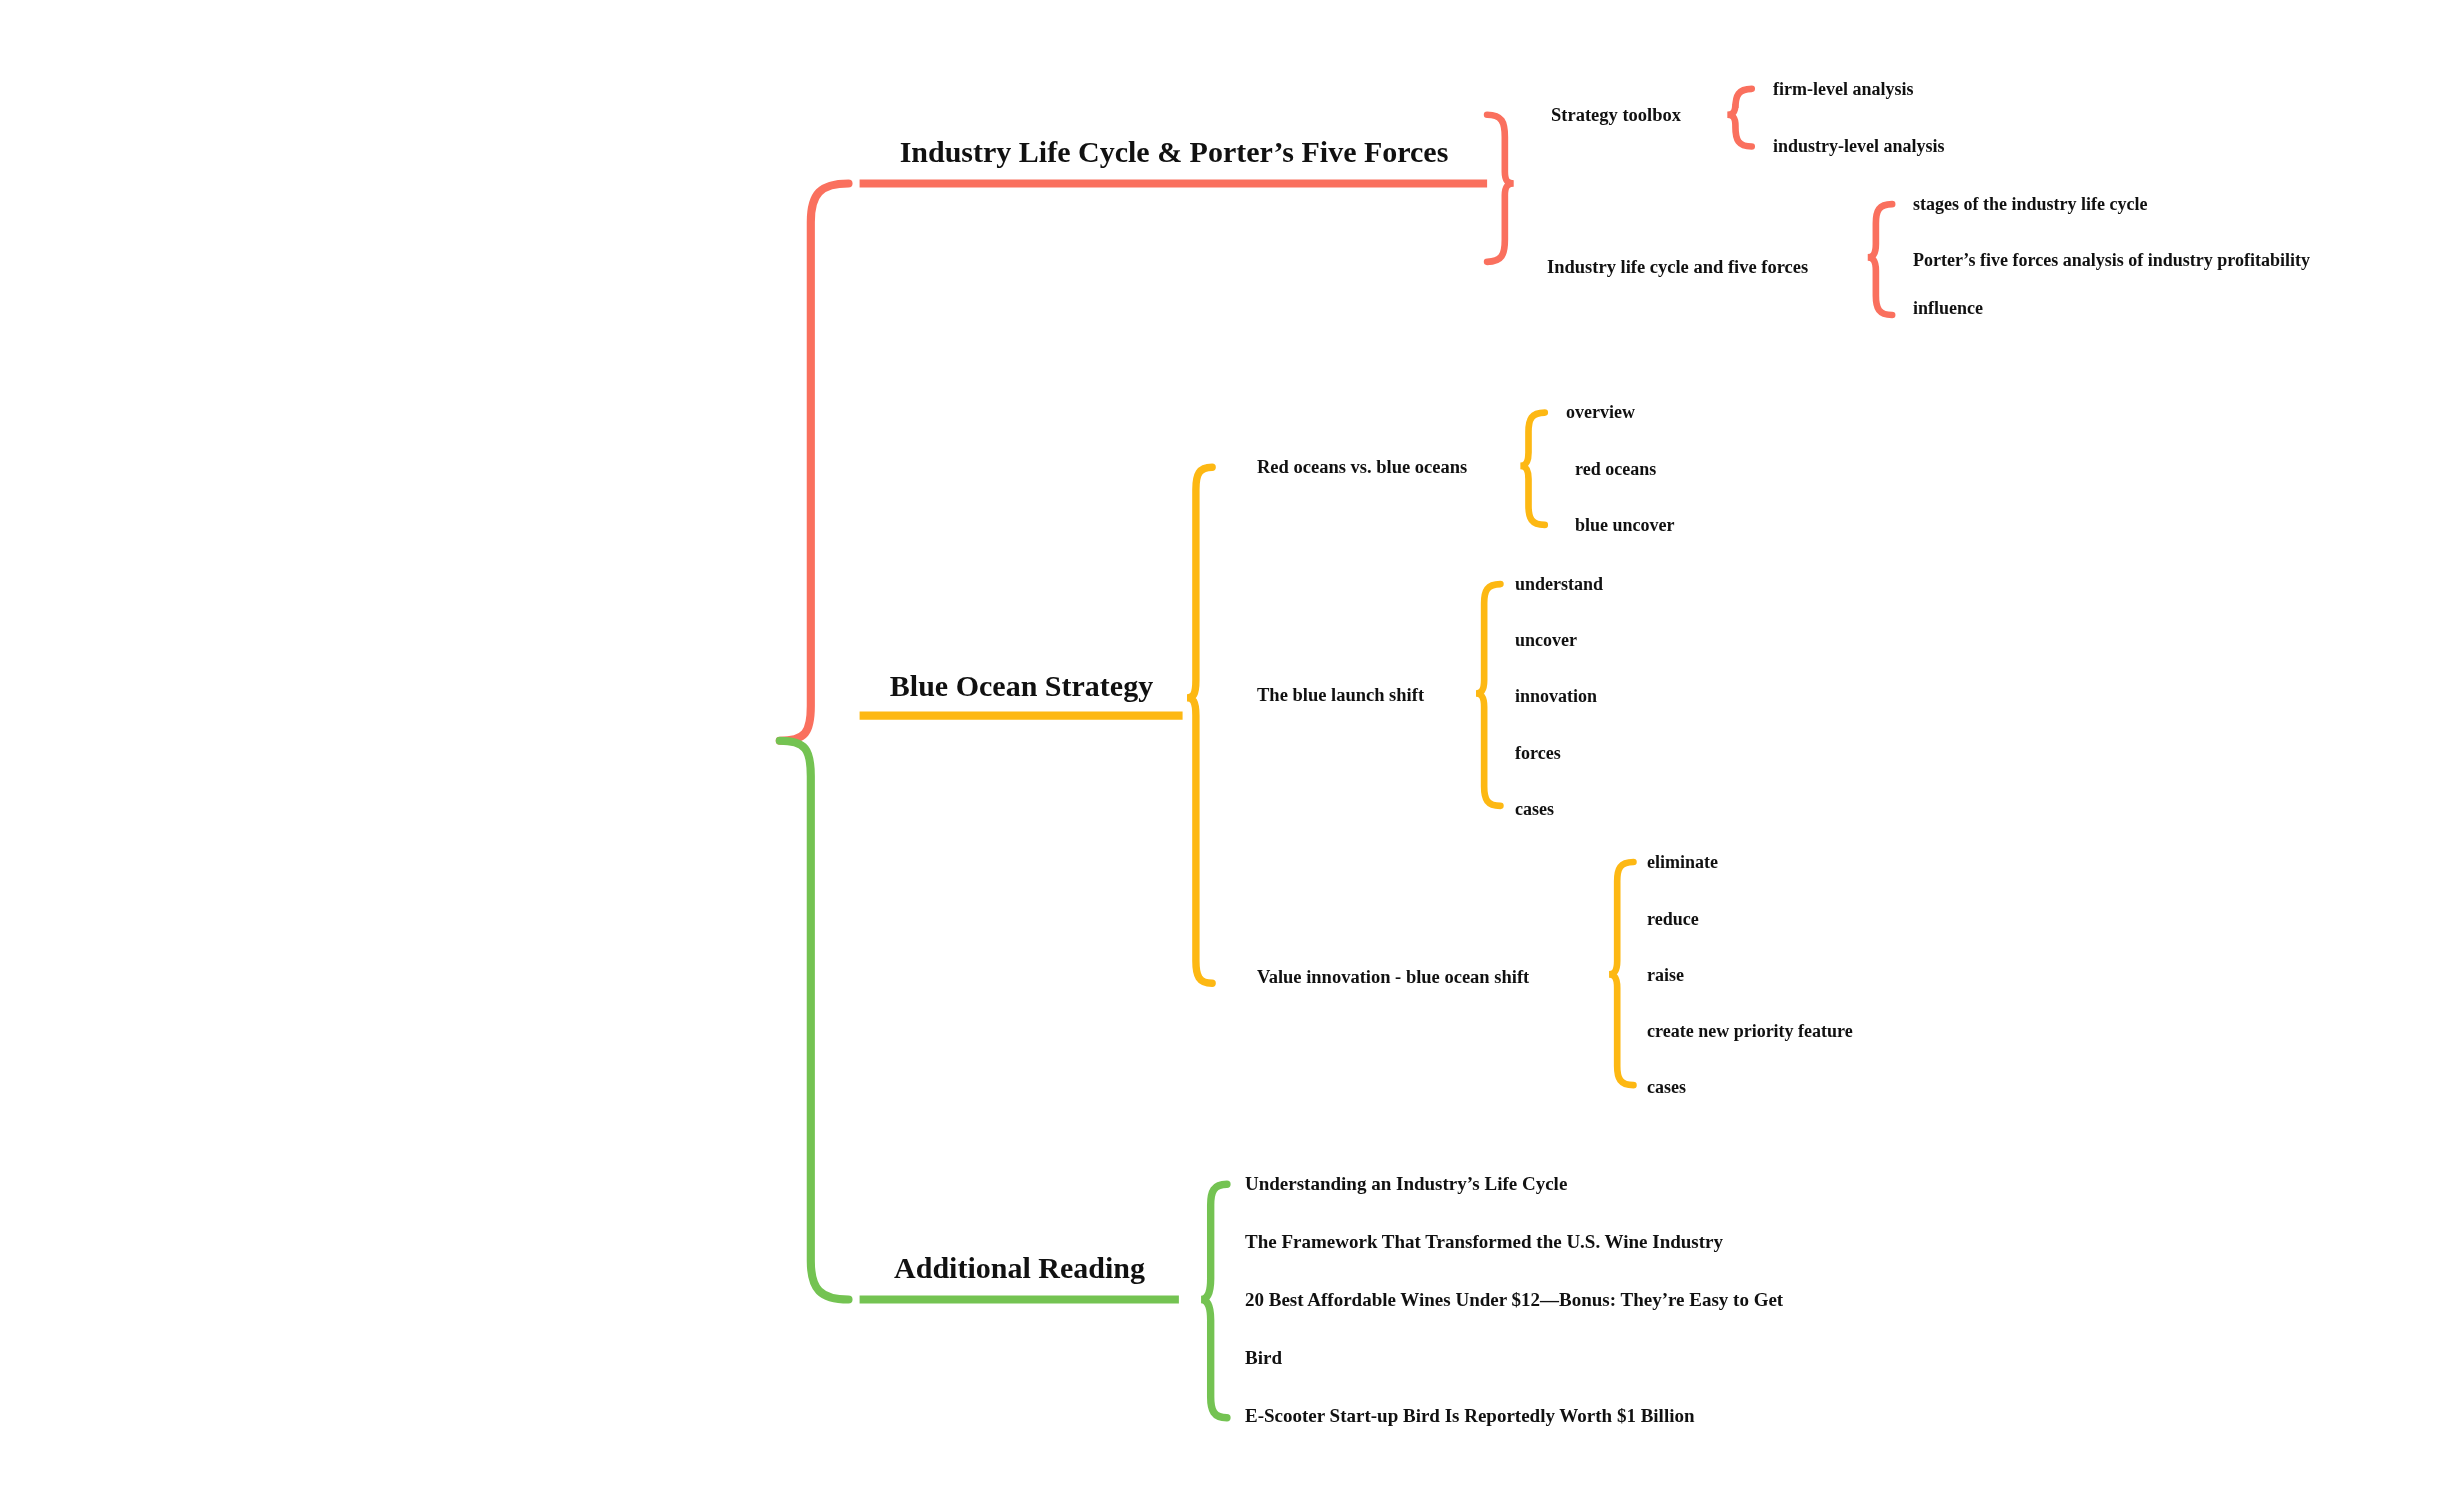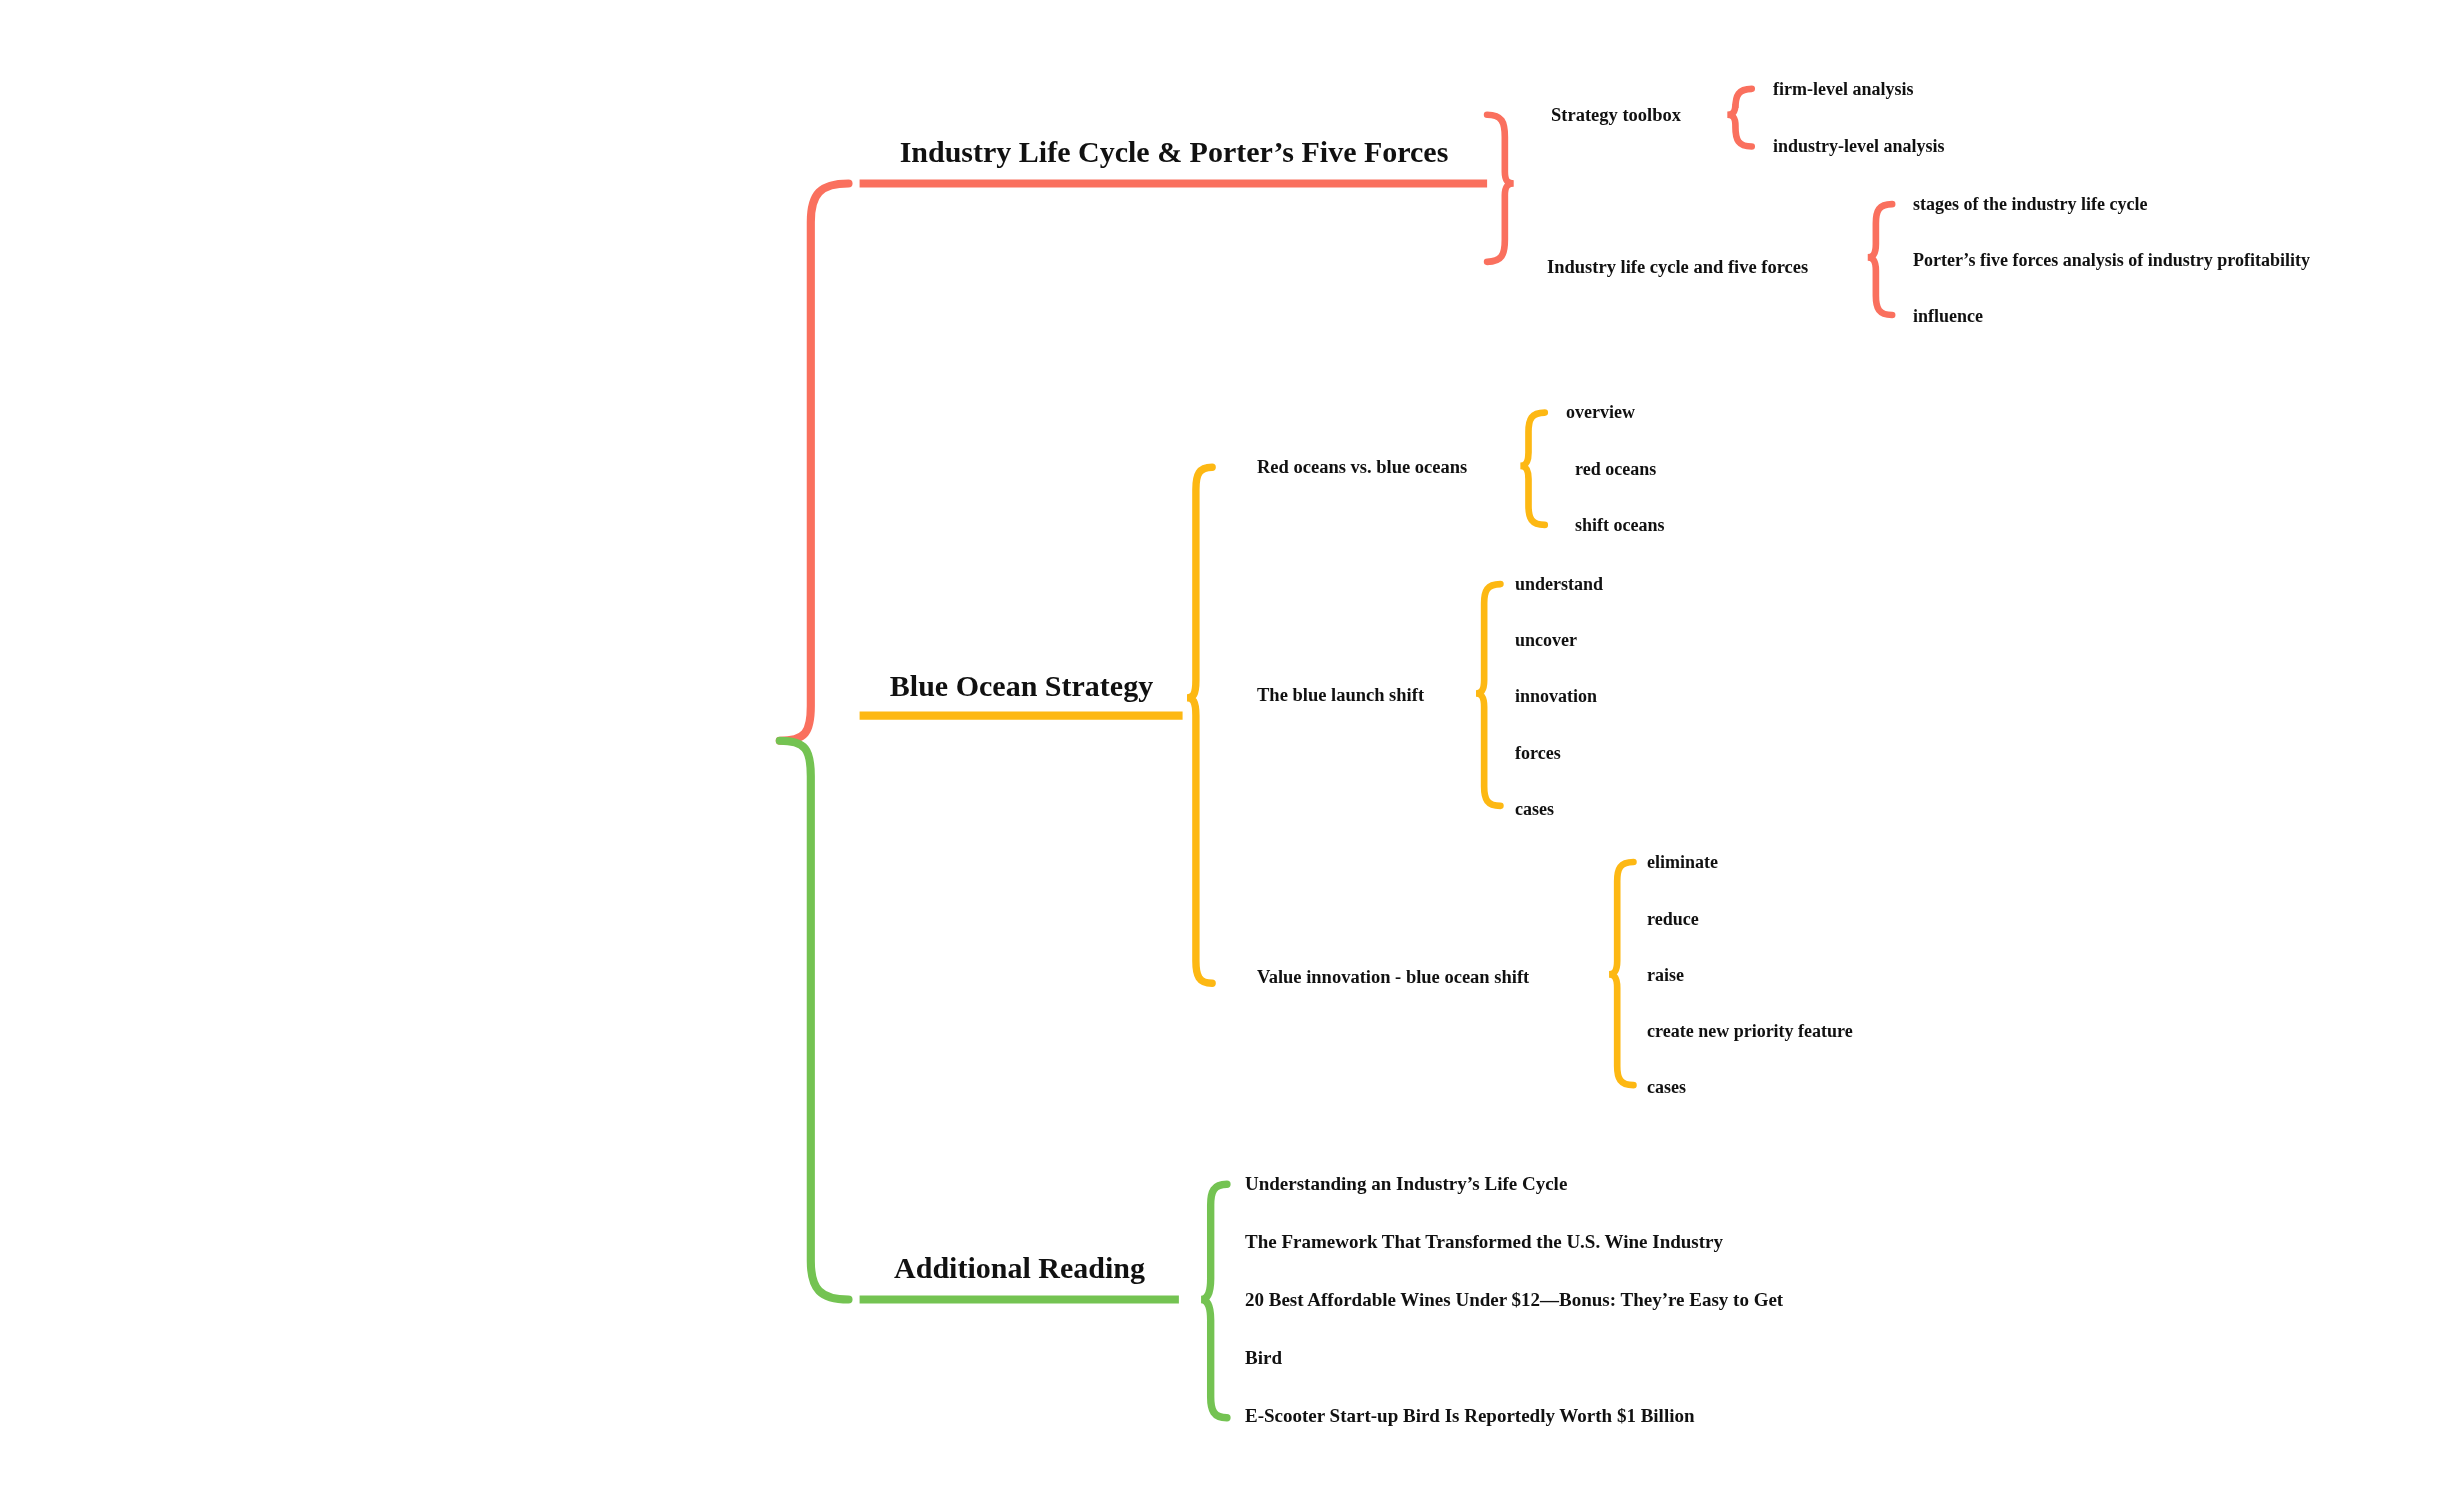--- a/index.html
+++ b/index.html
@@ -114,29 +114,29 @@
 
   <div class="node lvl2" style="left:1551px; top:115px;">Strategy toolbox</div>
 
   <div class="node lvl3" style="left:1773px; top:89px;">firm-level analysis</div>
   <div class="node lvl3" style="left:1773px; top:146px;">industry-level analysis</div>
 
   <div class="node lvl2" style="left:1547px; top:267px;">Industry life cycle and five forces</div>
 
   <div class="node lvl3" style="left:1913px; top:204px;text-align:right;">stages of the industry life cycle</div>
   <div class="node lvl3" style="left:1913px; top:260px;">Porter’s five forces analysis of industry profitability</div>
-  <div class="node lvl3" style="left:1913px; top:316px;text-align:center;">influence</div>
+  <div class="node lvl3" style="left:1913px; top:308px;text-align:center;">influence</div>
 
   <div class="node lvl1" style="left:860px; top:686px; width:323px;">Blue Ocean Strategy</div>
 
   <div class="node lvl2" style="left:1257px; top:467px;">Red oceans vs. blue oceans</div>
 
   <div class="node lvl3" style="left:1566px; top:412px;">overview</div>
   <div class="node lvl3" style="left:1575px; top:469px;">red oceans</div>
-  <div class="node lvl3" style="left:1575px; top:525px;">shift oceans</div>
+  <div class="node lvl3" style="left:1575px; top:525px;">blue uncover</div>
 
   <div class="node lvl2" style="left:1257px; top:695px;">The blue launch shift</div>
 
   <div class="node lvl3" style="left:1515px; top:584px;">understand</div>
   <div class="node lvl3" style="left:1515px; top:640px;">uncover</div>
   <div class="node lvl3" style="left:1515px; top:696px;">innovation</div>
   <div class="node lvl3" style="left:1515px; top:753px;">forces</div>
   <div class="node lvl3" style="left:1515px; top:809px;">cases</div>
 
   <div class="node lvl2" style="left:1257px; top:977px;">Value innovation - blue ocean shift</div>

